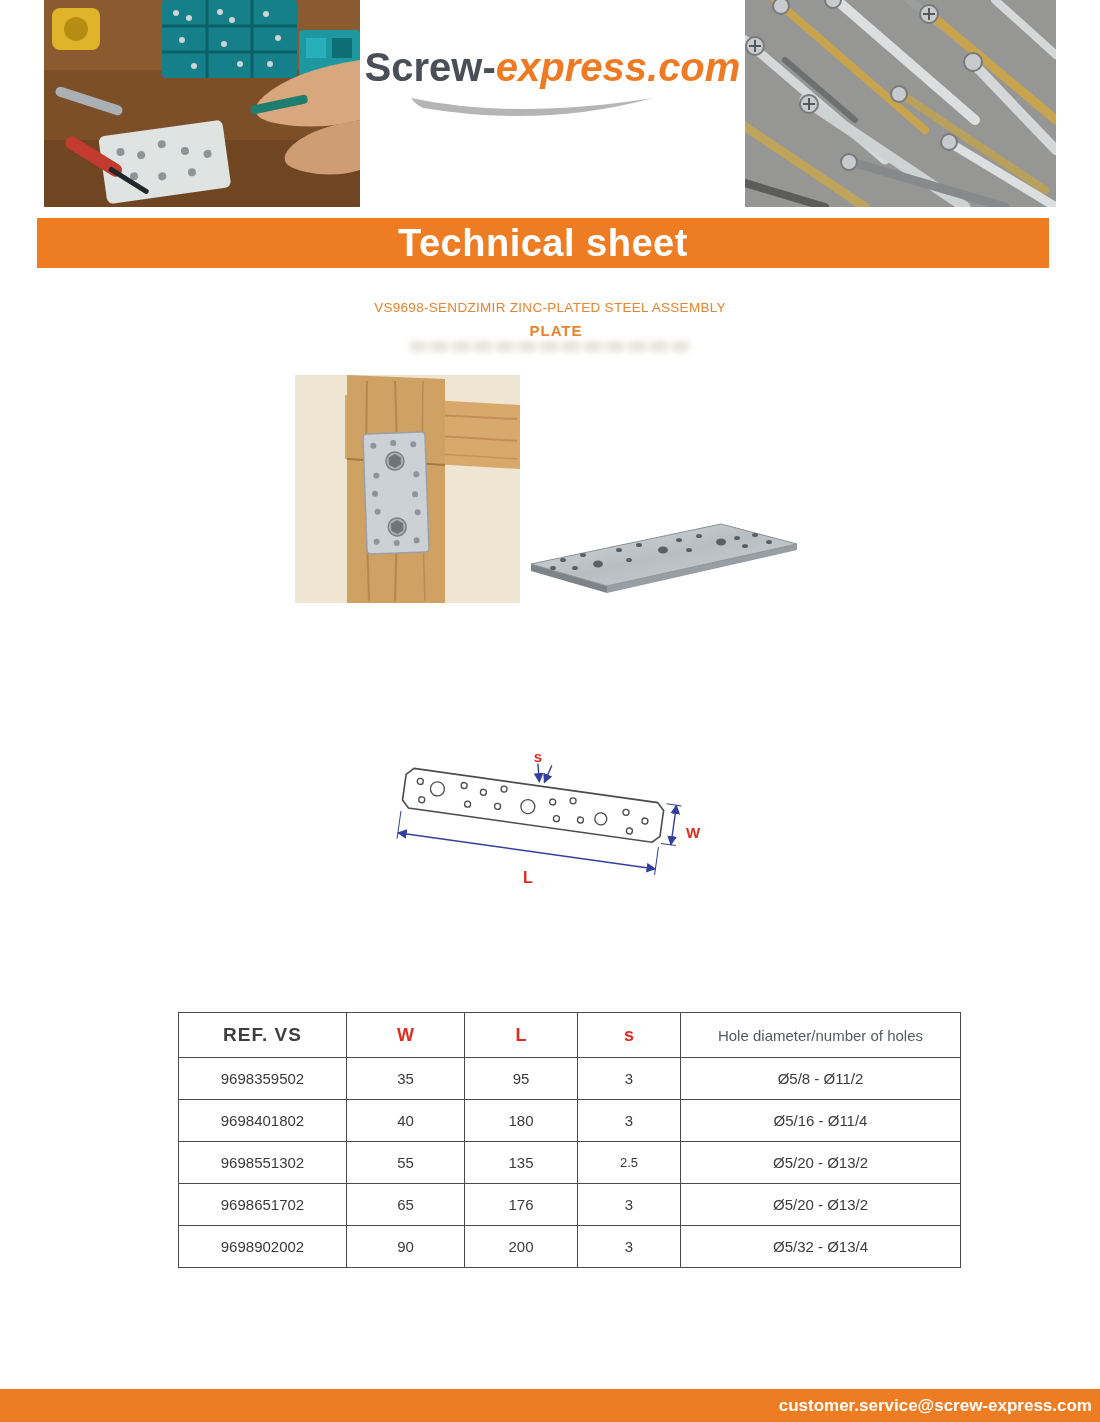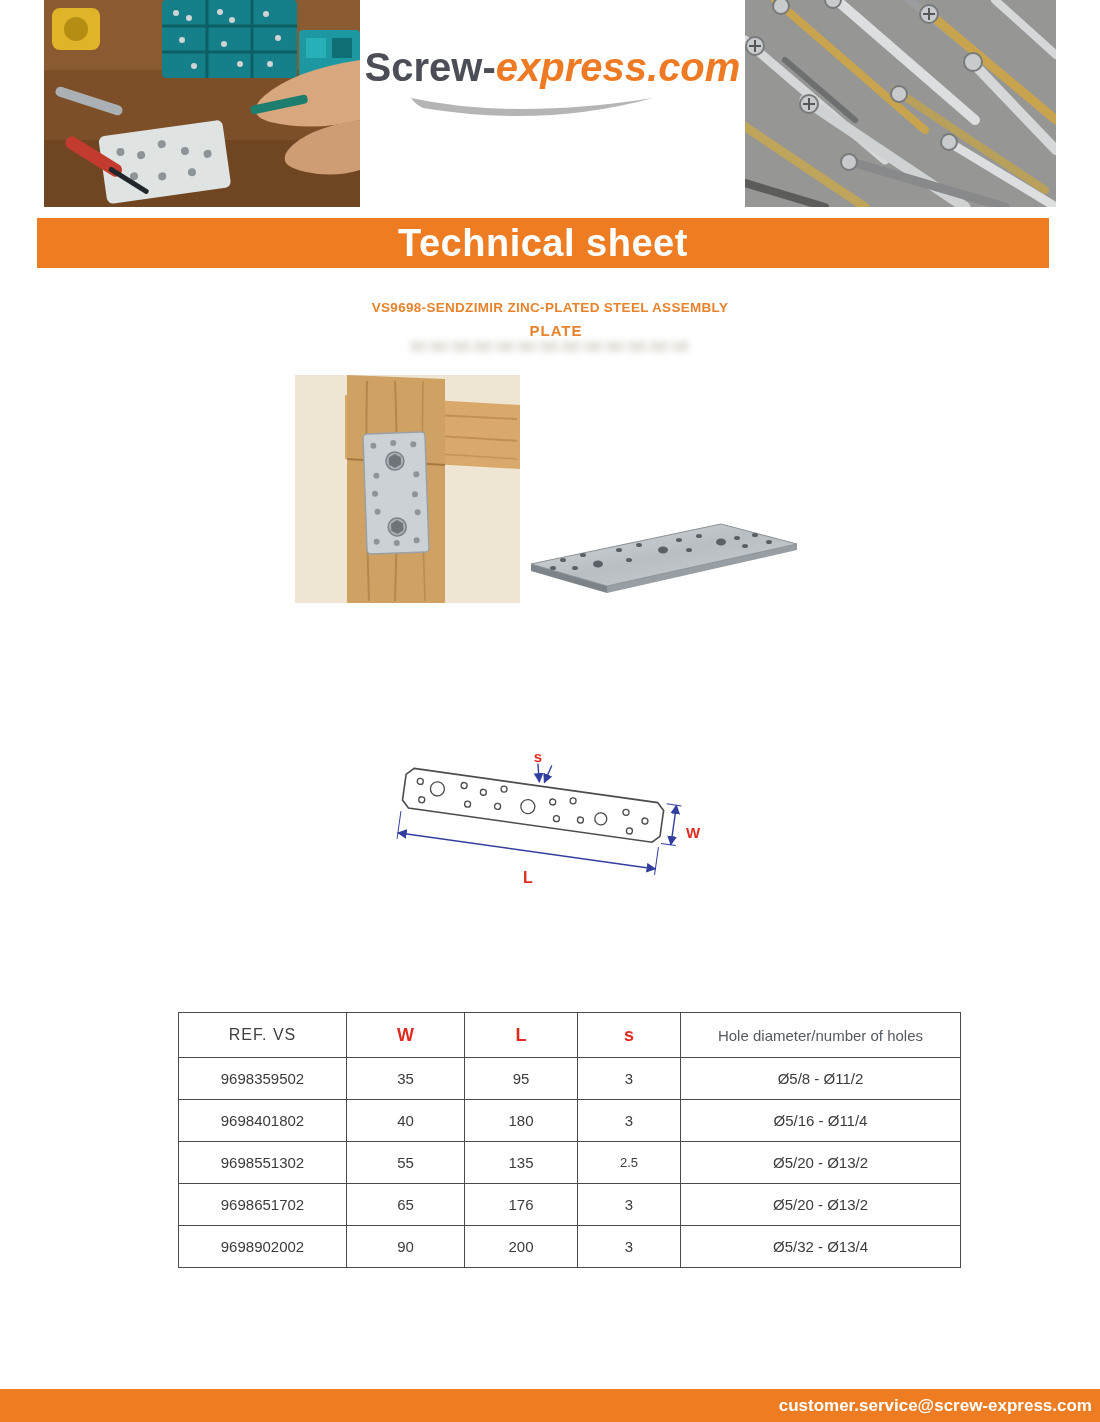--- a/index.html
+++ b/index.html
@@ -23,21 +23,21 @@
   
   .banner {
     position:absolute; left:37px; top:218px; width:1012px; height:50px;
     background:#ed7c23; color:#ffffff; font-size:38px; font-weight:bold;
     text-align:center; line-height:50px; letter-spacing:0.5px;
   }
 
   
   .ptitle1 {
     position:absolute; left:0; top:300px; width:1100px; text-align:center;
-    color:#e8832d; font-size:13.5px; font-weight:bold; letter-spacing:0.3px;
+    color:#e8832d; font-size:13.5px; font-weight:normal; letter-spacing:0.3px;
   }
   .ptitle2 {
     position:absolute; left:0; top:322px; width:1100px; text-align:center;
     color:#e8832d; font-size:15px; font-weight:bold; letter-spacing:1px;padding-left:6px;
   }
   .watermark {
     position:absolute; left:410px; top:341px; width:280px; height:11px;
     background:repeating-linear-gradient(90deg,#c9c2b6 0 14px,#e8e4dc 14px 22px);
     filter:blur(3px); opacity:0.45; border-radius:4px;
   }
@@ -56,21 +56,21 @@
     border:1.6px solid #4a4a4a; text-align:center; vertical-align:middle;
     font-family:"Liberation Sans", sans-serif;
   }
   .spec-table th { height:42px; }
   .spec-table td { height:39px; font-weight:normal; color:#3b3b3b; font-size:15px; }
   .col-ref   { width:165px; }
   .col-w     { width:115px; }
   .col-l     { width:110px; }
   .col-s     { width:100px; }
   .col-holes { width:277px; }
-  th.h-ref   { color:#3f3f3f; font-size:16px; font-weight:normal; letter-spacing:1px; }
+  th.h-ref   { color:#3f3f3f; font-size:19px; font-weight:bold; letter-spacing:1px; }
   th.h-red   { color:#e02b20; font-size:18px; font-weight:bold; }
   th.h-holes { color:#555a60; font-size:15px; font-weight:normal; }
   td.small-val { font-size:13px; font-weight:normal; }
 
   
   .footer {
     position:absolute; left:0; bottom:0; width:1100px; height:33px;
     background:#ed7c23; color:#ffffff; text-align:right;
     font-size:17px; font-weight:bold; line-height:33px;
   }

